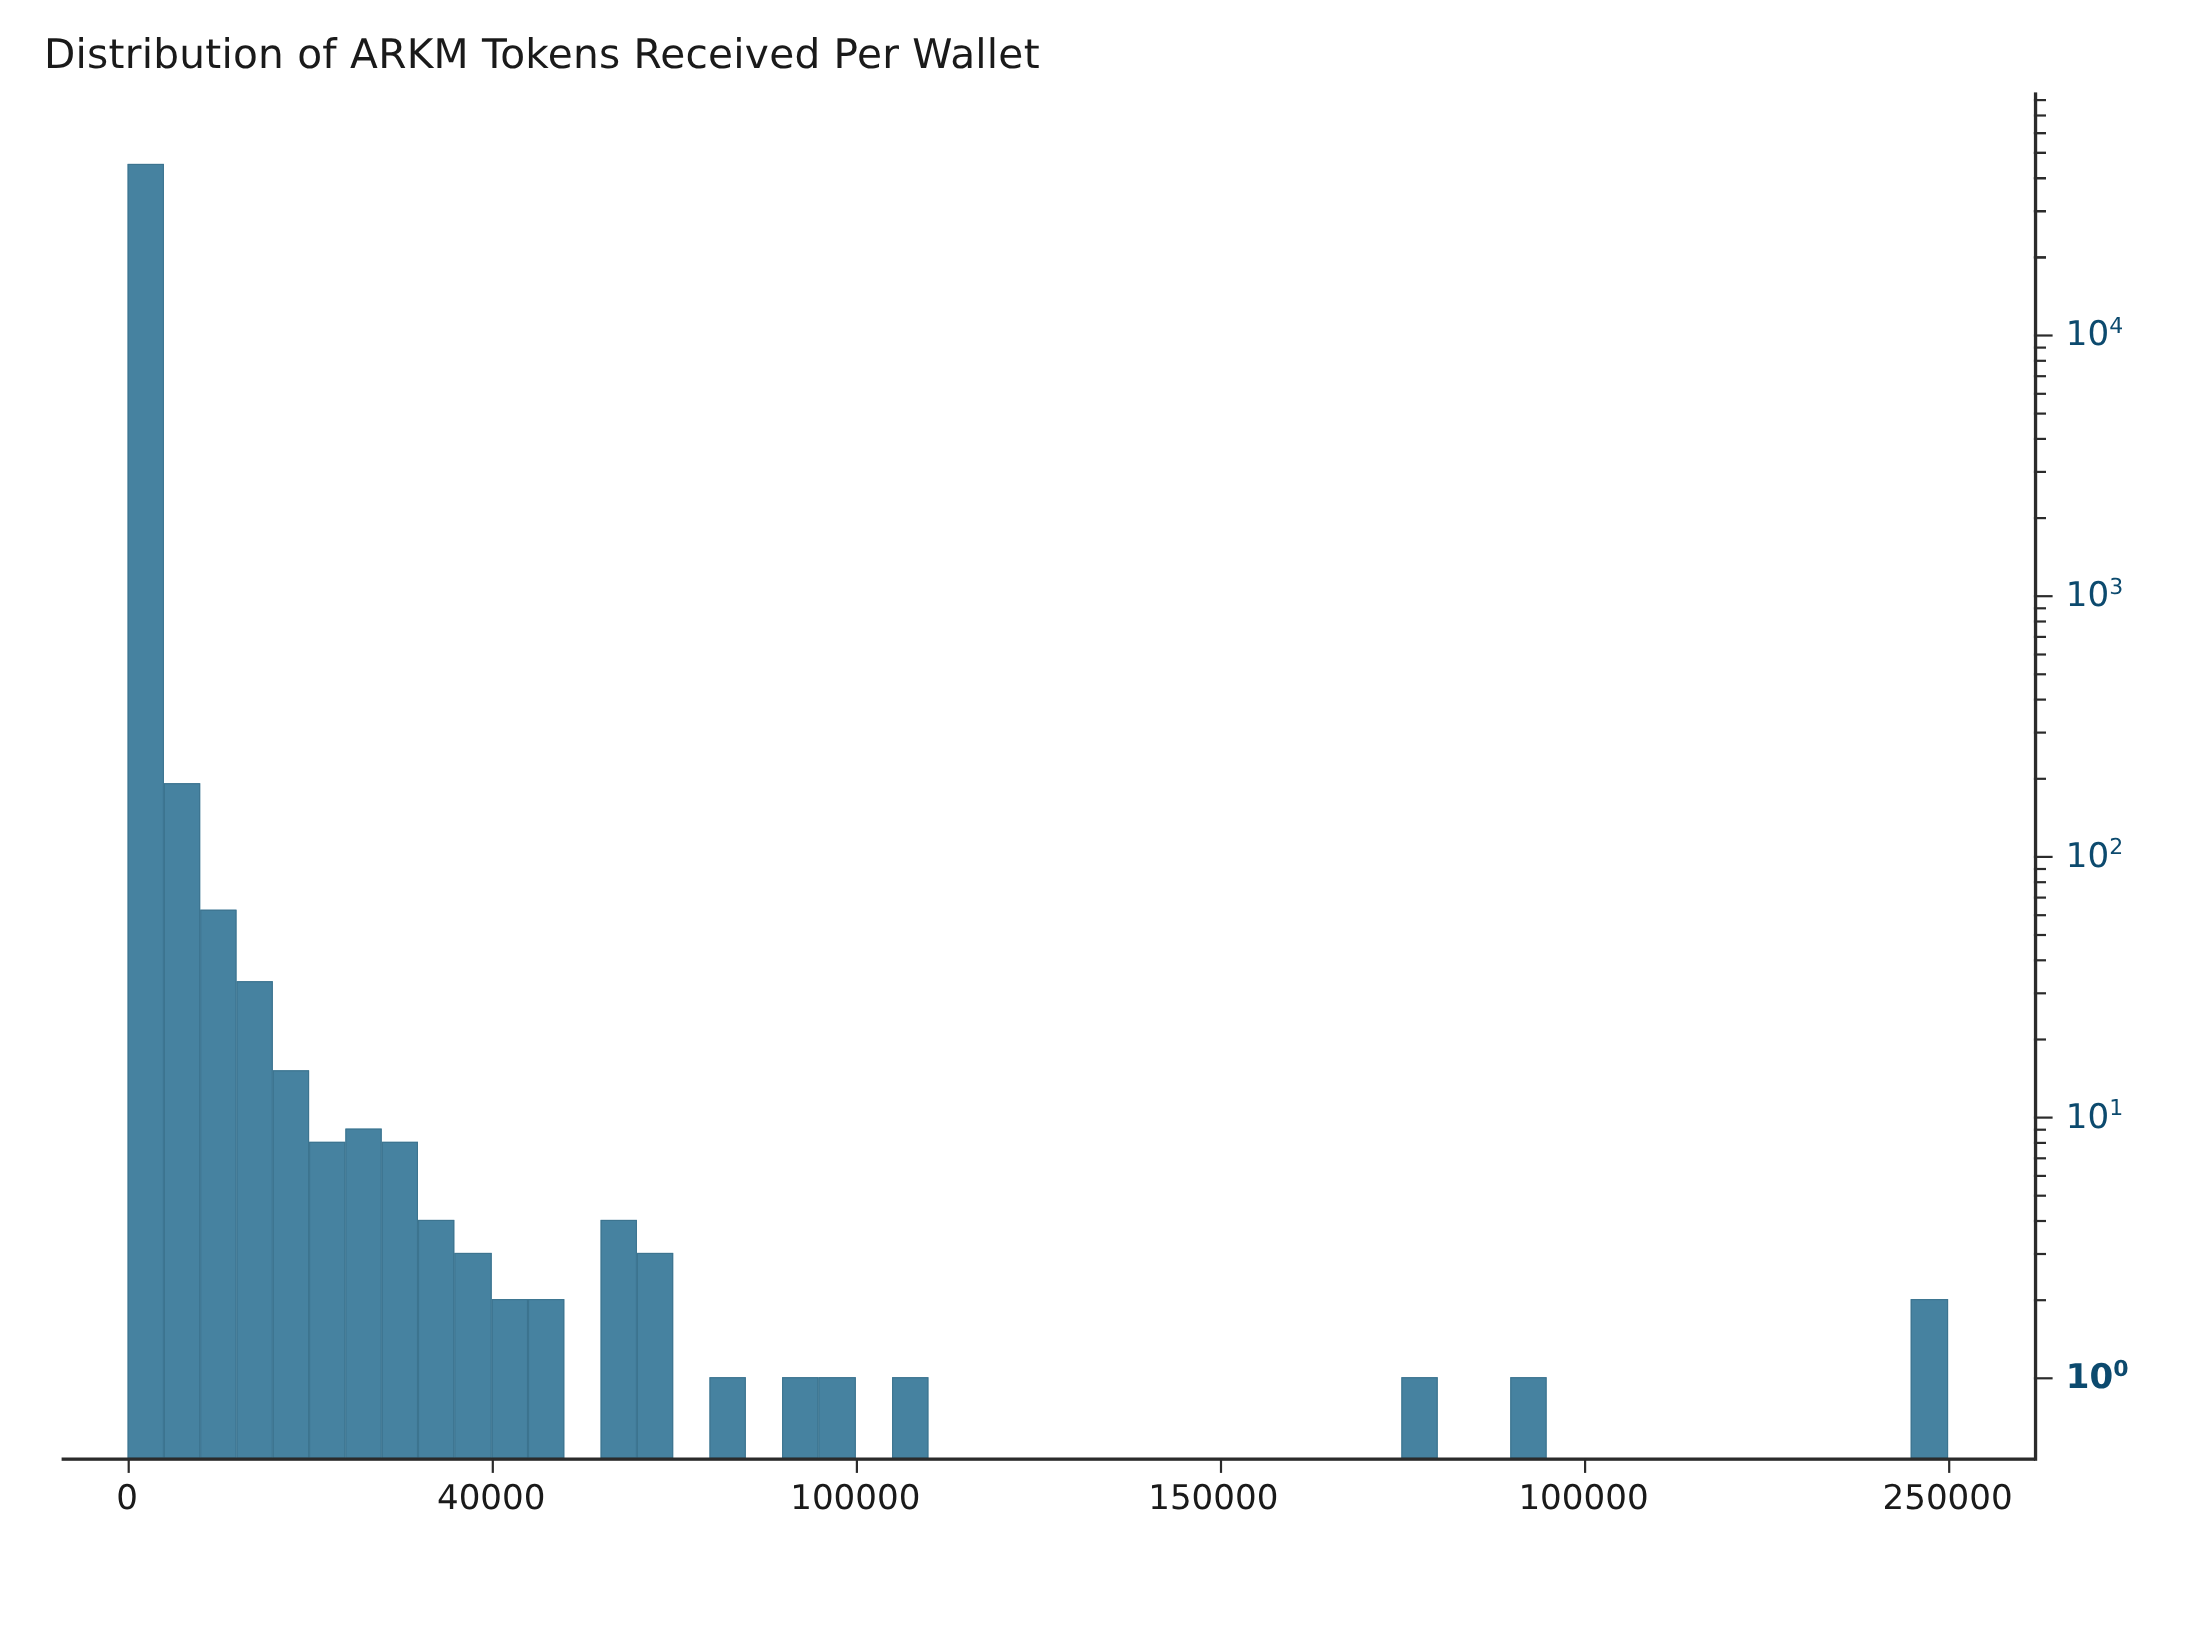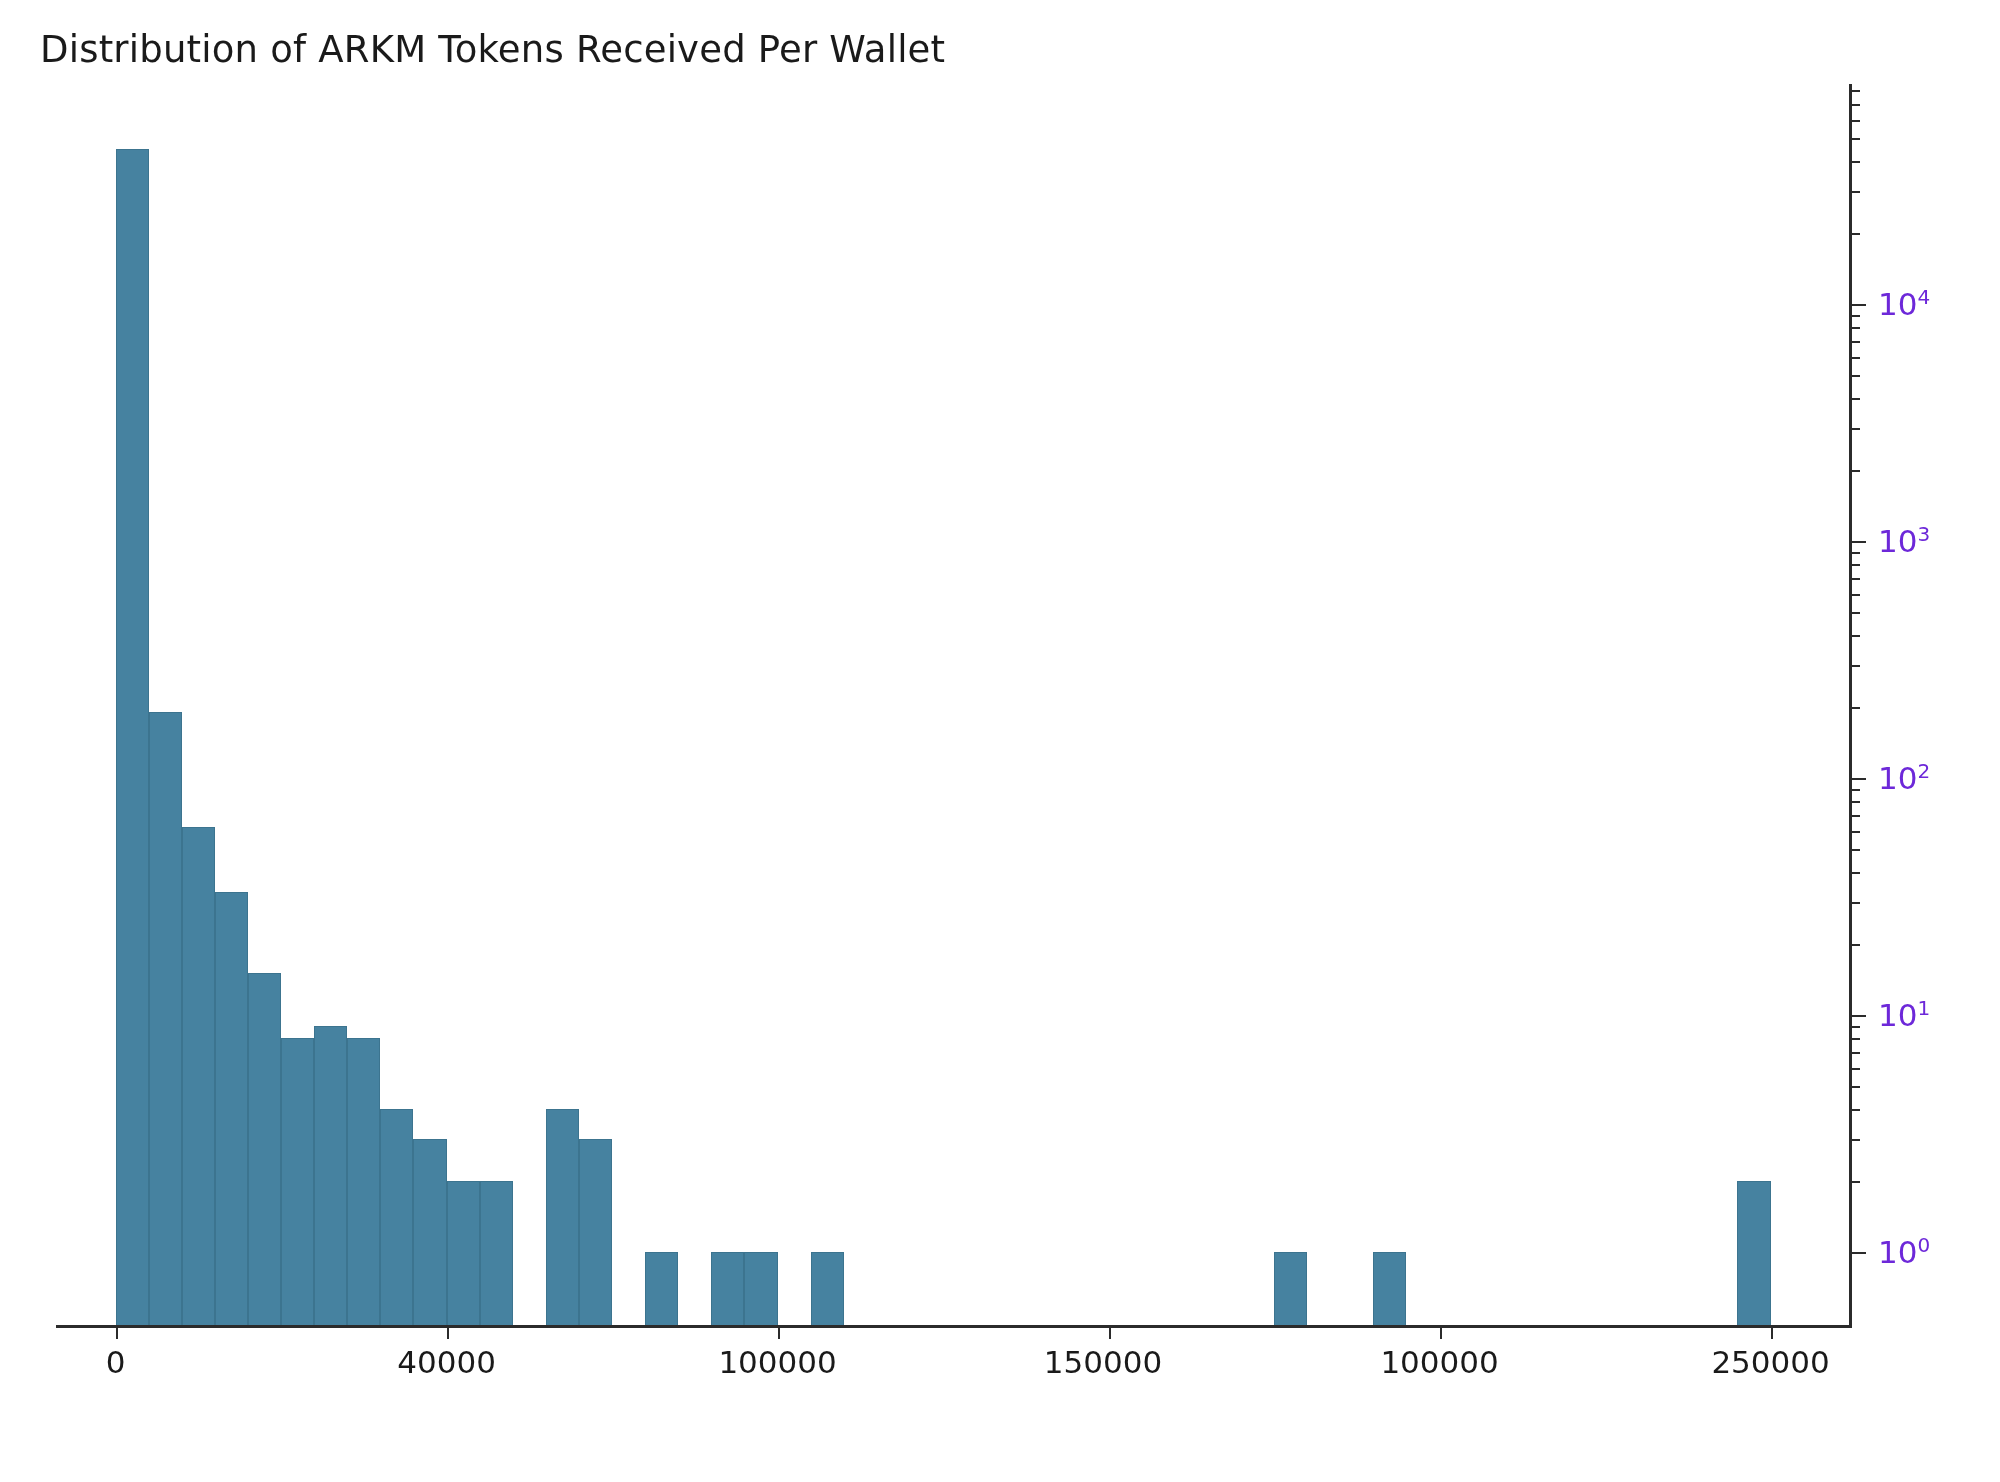--- a/index.html
+++ b/index.html
@@ -59,21 +59,21 @@
     white-space:nowrap;
   }
 
   .ytick{
     position:absolute;left:1849px;height:2px;background:#2b2b2b;
   }
   .ytick.major{width:17px;}
   .ytick.minor{width:11px;}
   .ylabel{
     position:absolute;left:1878px;
-    font-size:31px;color:#6d28d9;
+    font-size:31px;color:#0c4a6e;
     transform:translateY(-50%);
     white-space:nowrap;
   }
   .ylabel sup{font-size:20px;vertical-align:super;line-height:0;}
 </style>
 </head>
 <body>
 
 <div id="root">
 
@@ -163,20 +163,20 @@
       <div class="ytick minor" style="top: 161.312px;"></div>
       <div class="ytick minor" style="top: 138.344px;"></div>
       <div class="ytick minor" style="top: 119.578px;"></div>
       <div class="ytick minor" style="top: 103.712px;"></div>
       <div class="ytick minor" style="top: 89.9677px;"></div>
       <div class="ytick minor" style="top: 232.656px;"></div>
       <div class="ytick minor" style="top: 190.922px;"></div>
       <div class="ytick minor" style="top: 161.312px;"></div>
       <div class="ytick minor" style="top: 138.344px;"></div>
       <div class="ytick minor" style="top: 119.578px;"></div>
-      <div class="ylabel" style="top: 1252px;">10<sup>0</sup></div>
+      <div class="ylabel" style="top: 1252px; font-weight: bold;">10<sup>0</sup></div>
       <div class="ylabel" style="top: 1015px; text-align: right;">10<sup>1</sup></div>
       <div class="ylabel" style="top: 778px;">10<sup>2</sup></div>
       <div class="ylabel" style="top: 541px;">10<sup>3</sup></div>
       <div class="ylabel" style="top: 304px;">10<sup>4</sup></div>
     </div>
 
 </div>
 
 </body></html>

